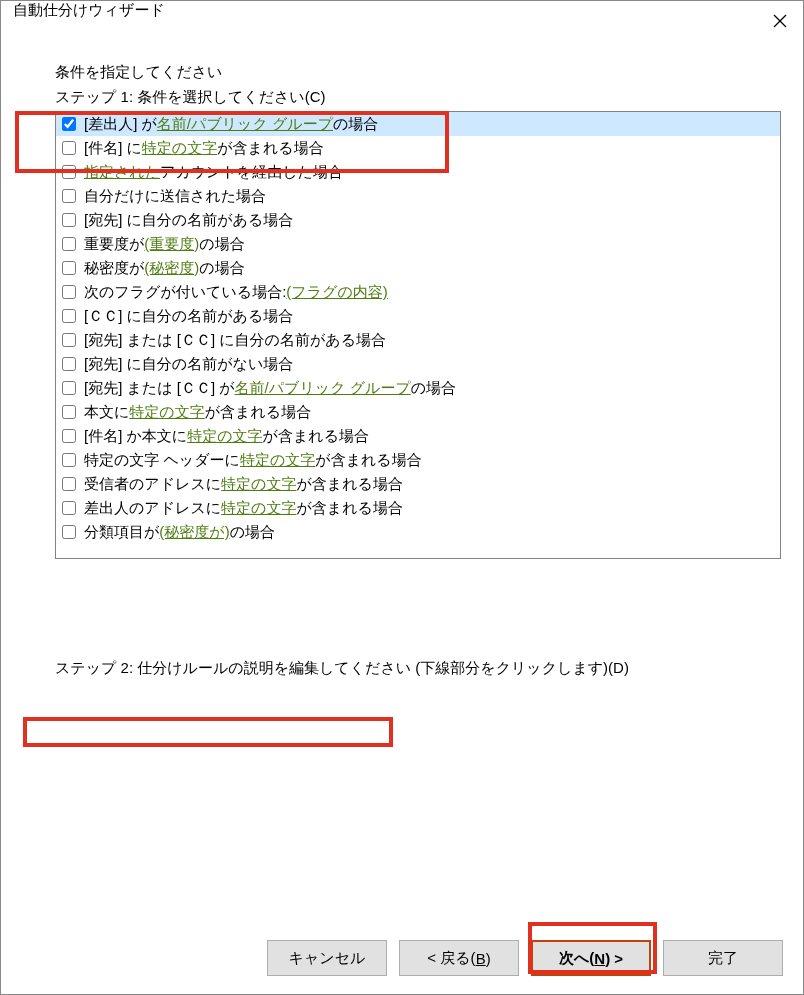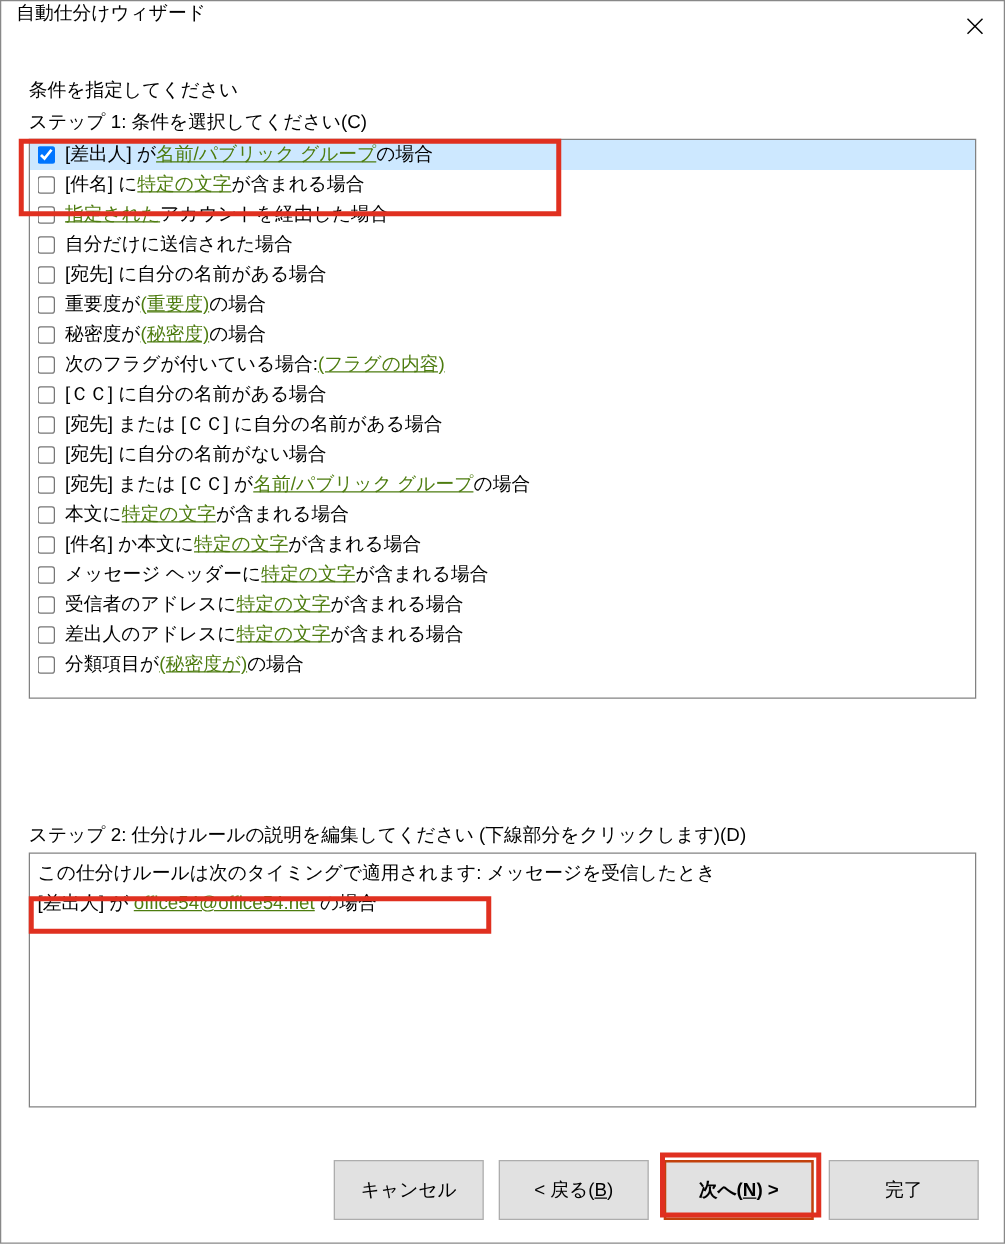--- a/index.html
+++ b/index.html
@@ -28,20 +28,21 @@
   .titlebar .close {
     width: 46px;
     height: 40px;
     display:flex;
     align-items:center;
     justify-content:center;
   }
   .titlebar .close svg { width:14px; height:14px; }
   .content {
     padding: 22px 22px 0 22px;
+    margin-left: 32px;
   }
   .step-label {
     margin-top: 6px;
     font-size: 15px;
   }
   .listbox {
     border: 1px solid #828282;
     margin-top: 4px;
     height: 448px;
     overflow: hidden;
@@ -91,21 +92,21 @@
   }
   .btnbar {
     position:absolute;
     bottom: 18px;
     right: 20px;
     display:flex;
     gap: 12px;
   }
   .btn {
     min-width: 120px;
-    height: 48px;
+    height: 36px;
     background: #e1e1e1;
     border: 1px solid #adadad;
     font-size: 15px;
     display:flex;
     align-items:center;
     justify-content:center;
     cursor:pointer;
     padding: 0 14px;
   }
   .btn.primary {
@@ -199,21 +200,21 @@
         <span class="text-span"> が含まれる場合</span>
       </div>
       <div class="row">
         <input type="checkbox" style="">
         <span class="text-span">[件名] か本文に </span>
         <span class="link">特定の文字</span>
         <span class="text-span"> が含まれる場合</span>
       </div>
       <div class="row">
         <input type="checkbox" style="">
-        <span class="text-span">メッセージ ヘッダーに </span>
+        <span class="text-span">特定の文字 ヘッダーに </span>
         <span class="link">特定の文字</span>
         <span class="text-span"> が含まれる場合</span>
       </div>
       <div class="row">
         <input type="checkbox" style="">
         <span class="text-span">受信者のアドレスに </span>
         <span class="link">特定の文字</span>
         <span class="text-span"> が含まれる場合</span>
       </div>
       <div class="row">
@@ -225,26 +226,20 @@
       <div class="row">
         <input type="checkbox" style="">
         <span class="text-span">分類項目が </span>
         <span class="link">(秘密度が)</span>
         <span class="text-span"> の場合</span>
       </div>
     </div>
 
   <div class="step2-label">ステップ 2: 仕分けルールの説明を編集してください (下線部分をクリックします)(D)</div>
 
-  <div class="desc-box">
-    <div>この仕分けルールは次のタイミングで適用されます: メッセージを受信したとき</div>
-    <div>
-      <span>[差出人] が </span><span class="link">office54@office54.net</span><span> の場合</span>
-    </div>
-  </div>
 </div>
 
 <div class="btnbar">
   <div class="btn">
     <span>キャンセル</span>
   </div>
   <div class="btn">
     <span>&lt; 戻る(</span>
       <span class="underline-accel">B</span>
       <span>)</span>

